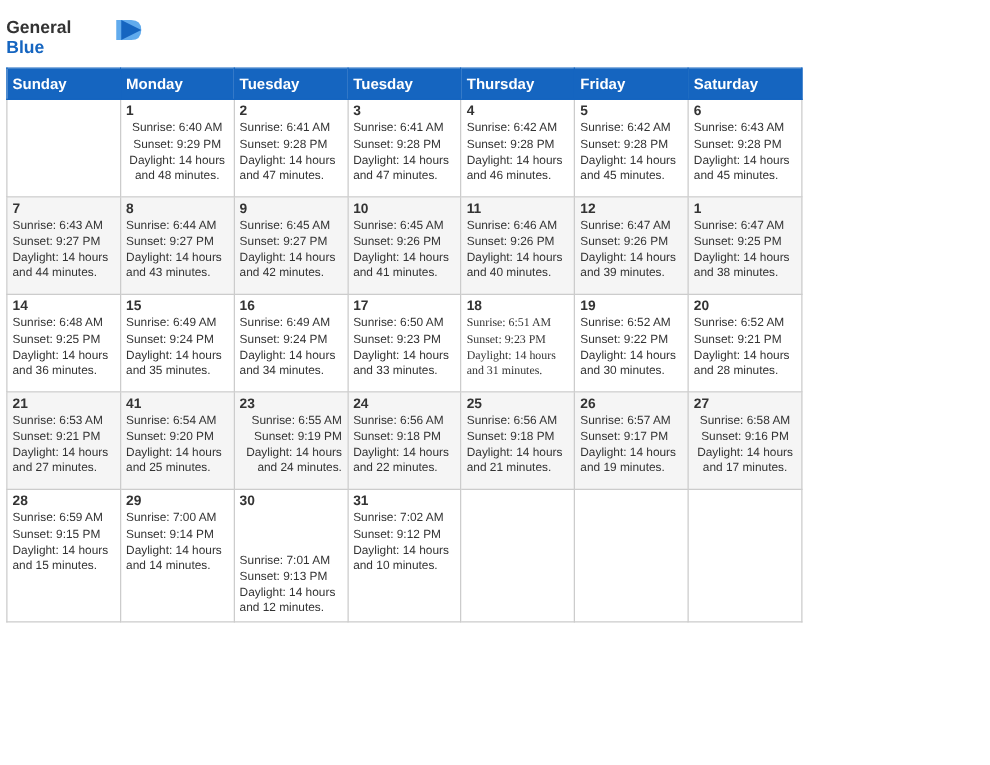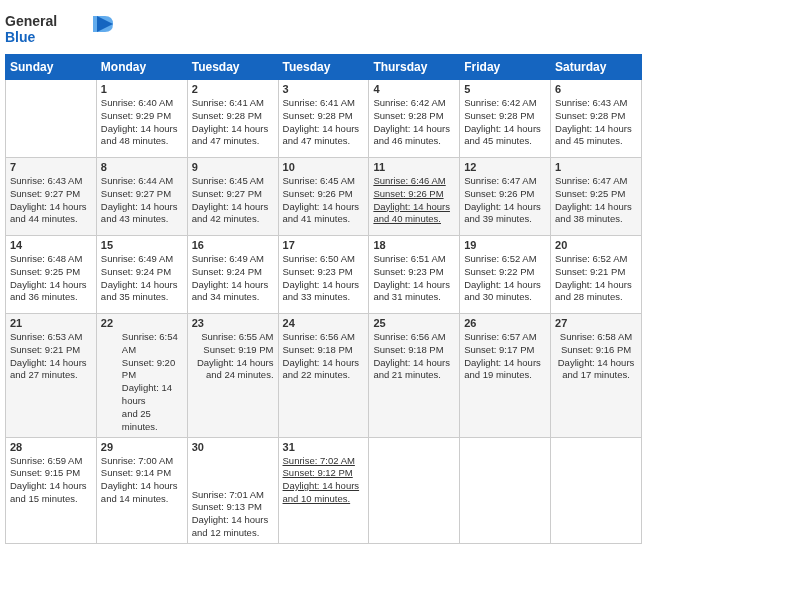--- a/index.html
+++ b/index.html
@@ -105,21 +105,21 @@
           <th>Thursday</th>
           <th>Friday</th>
           <th>Saturday</th>
         </tr>
     </thead>
     <tbody id="calendar-body">
         <tr>
           <td></td>
           <td>
             <span class="day-number">1</span>
-            <div class="cell-text" style="white-space: pre-line;">Sunrise: 6:40 AM
+            <div class="cell-text" style="white-space: pre-line; text-align: center;">Sunrise: 6:40 AM
 Sunset: 9:29 PM
 Daylight: 14 hours
 and 48 minutes.</div>
           </td>
           <td>
             <span class="day-number">2</span>
             <div class="cell-text" style="white-space: pre-line;">Sunrise: 6:41 AM
 Sunset: 9:28 PM
 Daylight: 14 hours
 and 47 minutes.</div>
@@ -177,21 +177,21 @@
           </td>
           <td>
             <span class="day-number">10</span>
             <div class="cell-text" style="white-space: pre-line;">Sunrise: 6:45 AM
 Sunset: 9:26 PM
 Daylight: 14 hours
 and 41 minutes.</div>
           </td>
           <td>
             <span class="day-number">11</span>
-            <div class="cell-text" style="white-space: pre-line; text-decoration: underline;">Sunrise: 6:46 AM
+            <div class="cell-text" style="white-space: pre-line;">Sunrise: 6:46 AM
 Sunset: 9:26 PM
 Daylight: 14 hours
 and 40 minutes.</div>
           </td>
           <td>
             <span class="day-number">12</span>
             <div class="cell-text" style="white-space: pre-line;">Sunrise: 6:47 AM
 Sunset: 9:26 PM
 Daylight: 14 hours
 and 39 minutes.</div>
@@ -228,21 +228,21 @@
           </td>
           <td>
             <span class="day-number">17</span>
             <div class="cell-text" style="white-space: pre-line;">Sunrise: 6:50 AM
 Sunset: 9:23 PM
 Daylight: 14 hours
 and 33 minutes.</div>
           </td>
           <td>
             <span class="day-number">18</span>
-            <div class="cell-text" style="white-space: pre-line;">Sunrise: 6:51 AM
+            <div class="cell-text" style="white-space: pre-line; font-family: Liberation Serif, serif;">Sunrise: 6:51 AM
 Sunset: 9:23 PM
 Daylight: 14 hours
 and 31 minutes.</div>
           </td>
           <td>
             <span class="day-number">19</span>
             <div class="cell-text" style="white-space: pre-line;">Sunrise: 6:52 AM
 Sunset: 9:22 PM
 Daylight: 14 hours
 and 30 minutes.</div>
@@ -257,22 +257,22 @@
         </tr>
         <tr>
           <td>
             <span class="day-number">21</span>
             <div class="cell-text" style="white-space: pre-line;">Sunrise: 6:53 AM
 Sunset: 9:21 PM
 Daylight: 14 hours
 and 27 minutes.</div>
           </td>
           <td>
-            <span class="day-number">22</span>
-            <div class="cell-text" style="white-space: pre-line; margin-left: 21px;">Sunrise: 6:54 AM
+            <span class="day-number">41</span>
+            <div class="cell-text" style="white-space: pre-line;">Sunrise: 6:54 AM
 Sunset: 9:20 PM
 Daylight: 14 hours
 and 25 minutes.</div>
           </td>
           <td>
             <span class="day-number">23</span>
             <div class="cell-text" style="white-space: pre-line; text-align: right;">Sunrise: 6:55 AM
 Sunset: 9:19 PM
 Daylight: 14 hours
 and 24 minutes.</div>
@@ -323,21 +323,21 @@
           </td>
           <td>
             <span class="day-number">30</span>
             <div class="cell-text" style="white-space: pre-line; margin-top: 36px;">Sunrise: 7:01 AM
 Sunset: 9:13 PM
 Daylight: 14 hours
 and 12 minutes.</div>
           </td>
           <td>
             <span class="day-number">31</span>
-            <div class="cell-text" style="white-space: pre-line; text-decoration: underline;">Sunrise: 7:02 AM
+            <div class="cell-text" style="white-space: pre-line;">Sunrise: 7:02 AM
 Sunset: 9:12 PM
 Daylight: 14 hours
 and 10 minutes.</div>
           </td>
           <td></td>
           <td></td>
           <td></td>
         </tr>
       </tbody>
   </table>

